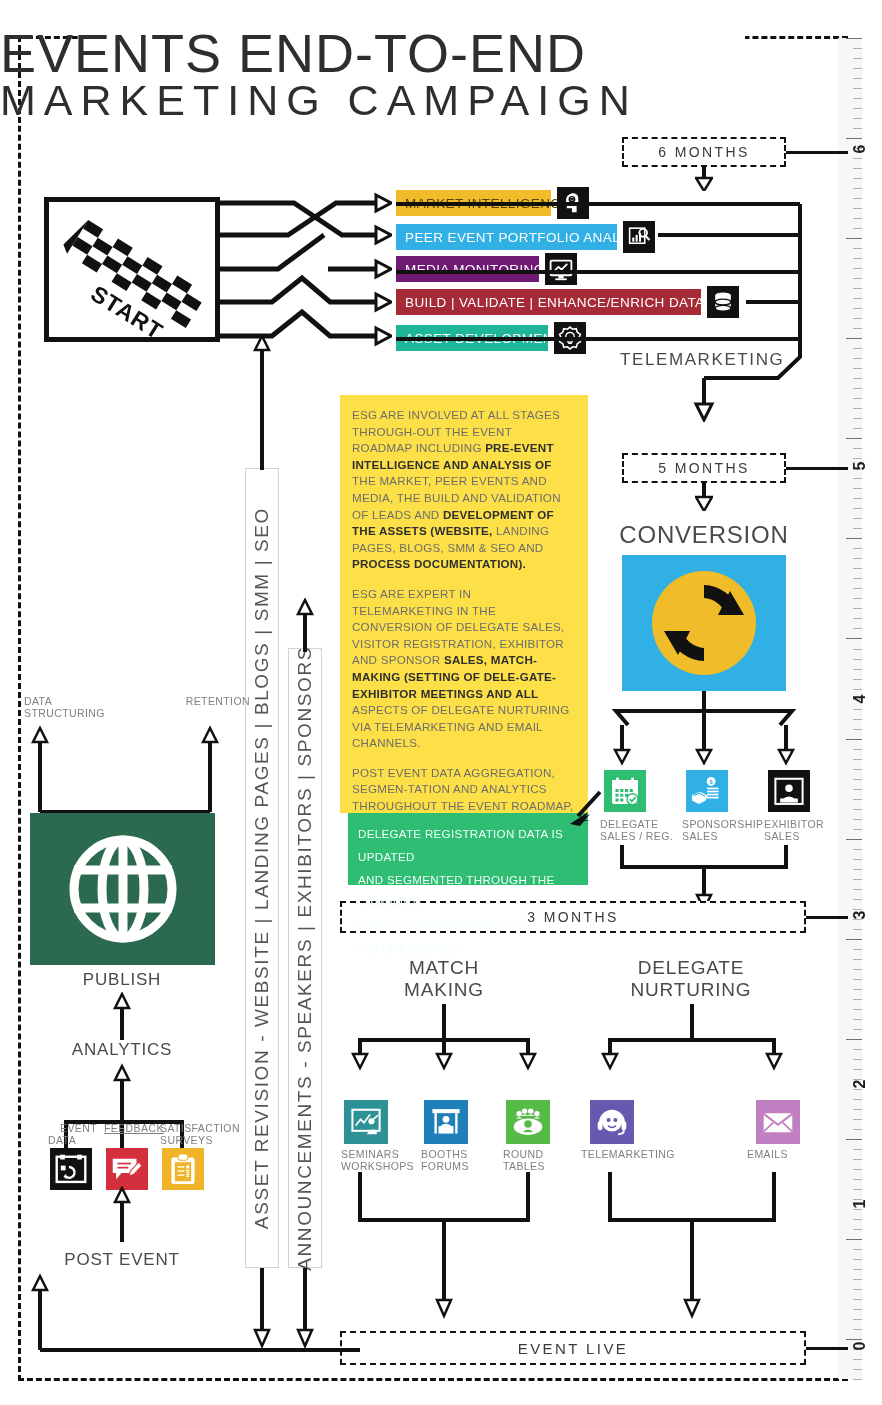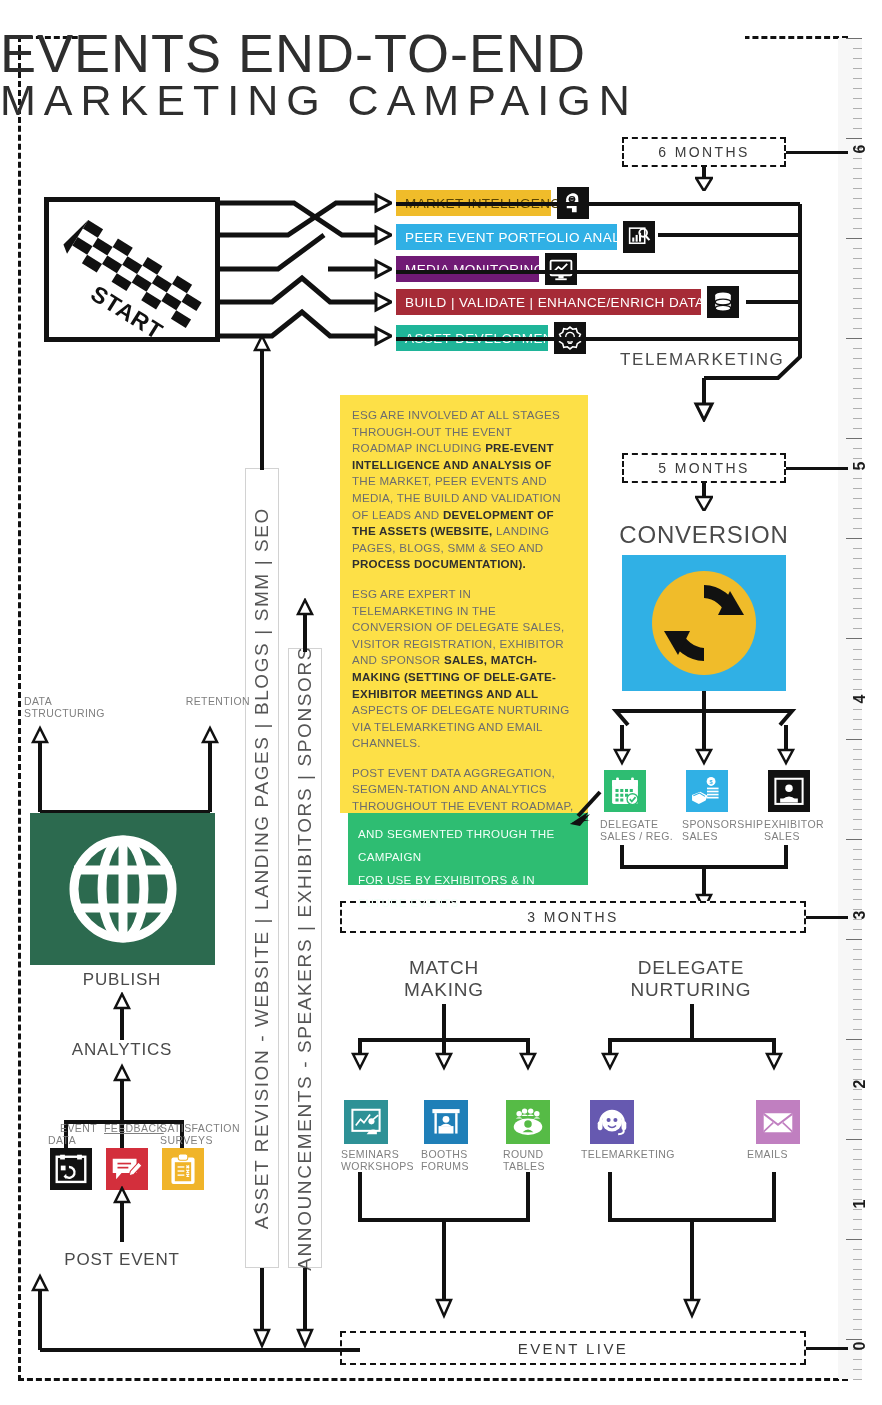--- a/index.html
+++ b/index.html
@@ -682,20 +682,21 @@
 
   <div class="descpanel" style="left:340px; top:395px; width:248px; height:418px; padding:12px 14px 0 12px;">
     <div id="desc-paras">
         <p><span>ESG ARE INVOLVED AT ALL STAGES THROUGH-OUT THE EVENT ROADMAP INCLUDING </span><b>PRE-EVENT INTELLIGENCE AND ANALYSIS OF </b><span>THE MARKET, PEER EVENTS AND MEDIA, THE BUILD AND VALIDATION OF LEADS AND </span><b>DEVELOPMENT OF THE ASSETS (WEBSITE, </b><span>LANDING PAGES, BLOGS, SMM &amp; SEO AND </span><b>PROCESS DOCUMENTATION).</b></p>
         <p><span>ESG ARE EXPERT IN TELEMARKETING IN THE CONVERSION OF DELEGATE SALES, VISITOR REGISTRATION, EXHIBITOR AND SPONSOR </span><b>SALES, MATCH-MAKING (SETTING OF DELE-GATE-EXHIBITOR MEETINGS AND ALL </b><span>ASPECTS OF DELEGATE NURTURING VIA TELEMARKETING AND EMAIL CHANNELS.</span></p>
         <p><span>POST EVENT DATA AGGREGATION, SEGMEN-TATION AND ANALYTICS THROUGHOUT THE EVENT ROADMAP, AT THE EVENT &amp; FOLLOW-ING SATISFACTION SURVEYS CAN THEN BE PUBLISHED TO THE EVENTS CHANNELS.</span></p>
       </div>
   </div>
   <div class="greenbox" style="left:348px; top:813px; width:240px; height:72px;">
     <div id="callout-lines">
+        <p>DELEGATE REGISTRATION DATA IS UPDATED</p>
         <p>AND SEGMENTED THROUGH  THE CAMPAIGN</p>
         <p>FOR USE BY EXHIBITORS &amp; IN FUTURE EVENTS</p>
       </div>
   </div>
   <svg class="abs" style="left:568px; top:790px;" width="34" height="36" viewBox="0 0 34 36">
     <path d="M32,2 L10,26" stroke="#111" stroke-width="4" fill="none"></path>
     <path d="M2,34 L20,22 L16,30 L22,30 Z" fill="#111"></path>
     <path d="M2,34 L22,24 L12,36 Z" fill="#111"></path>
   </svg>
 

